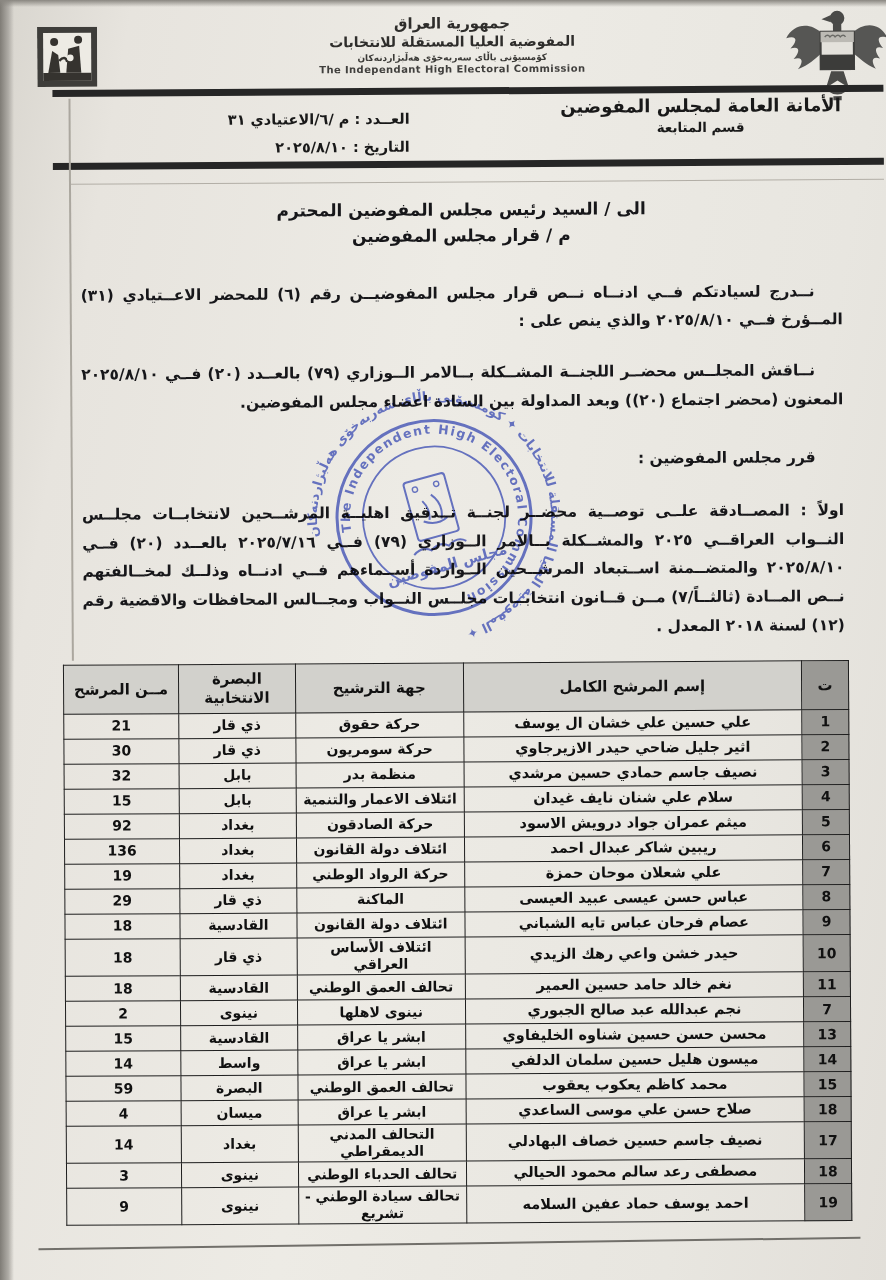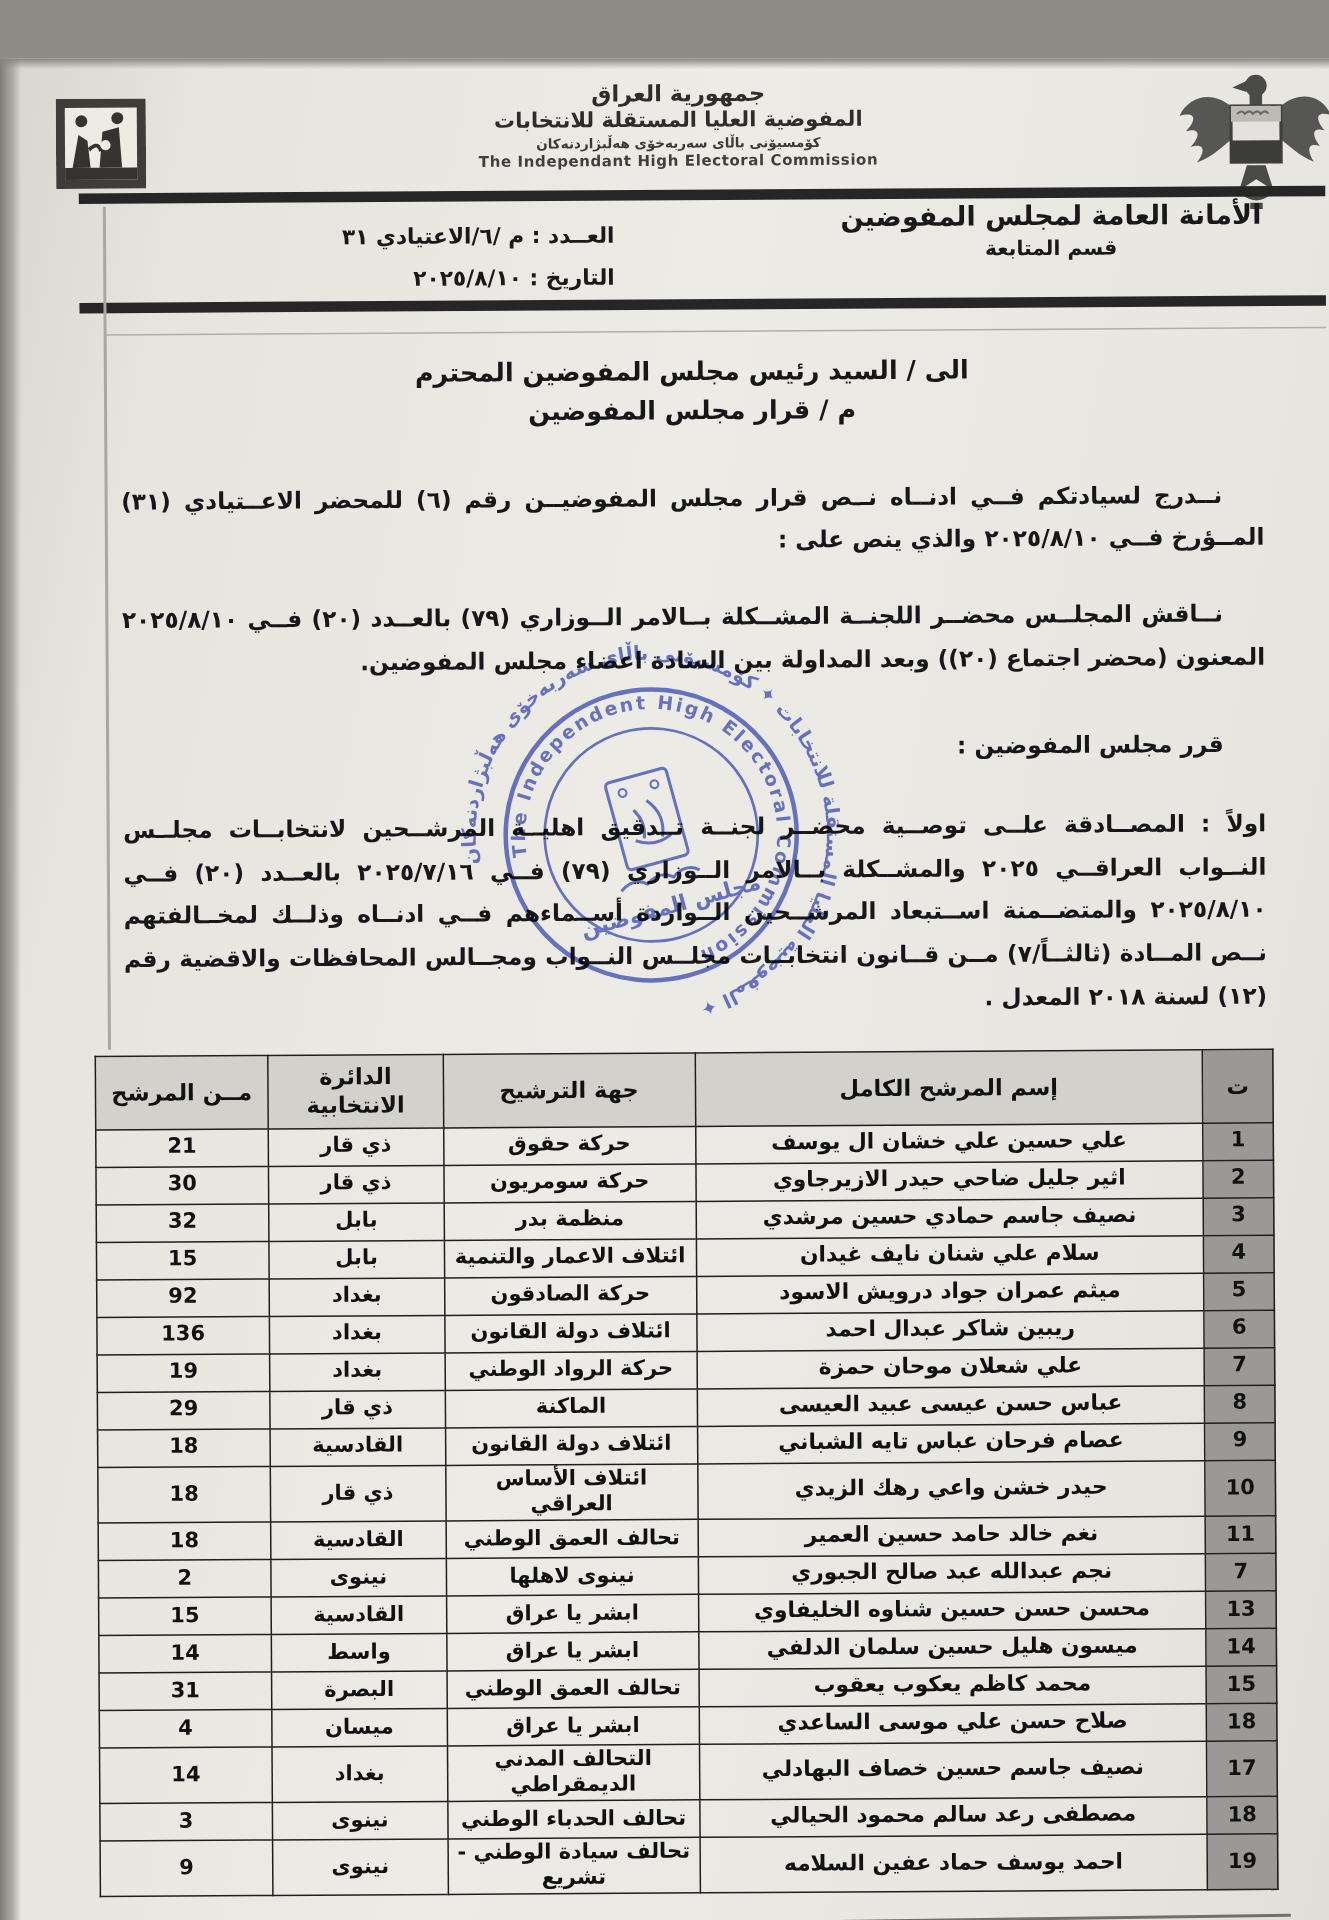--- a/index.html
+++ b/index.html
@@ -4,21 +4,20 @@
 <style>
   html,body{margin:0;padding:0;}
   body{
     width:886px;height:1280px;position:relative;overflow:hidden;
     background:#8f8c86;
     font-family:"DejaVu Sans",sans-serif;
   }
   .page{
     position:absolute;inset:0;
     background:linear-gradient(100deg,#d8d5ce 0%,#e7e4de 12%,#edebe5 45%,#e8e6e0 80%,#e2dfd9 100%);
-    margin-top:39px;
   }
   .edge-left{position:absolute;left:0;top:0;width:14px;height:100%;
     background:linear-gradient(90deg,#7f7c76,#aFaCa6 60%,rgba(175,172,166,0));}
   .edge-top{position:absolute;left:0;top:0;width:100%;height:7px;
     background:linear-gradient(180deg,#8a8781,rgba(138,135,129,0));}
   .tilt{position:absolute;inset:0;transform:rotate(-0.35deg);transform-origin:60% 40%;}
 
   
   .corner-logo{position:absolute;top:24px;left:40px;width:60px;height:60px;}
   .center-head{position:absolute;top:14px;left:300px;width:310px;text-align:center;
@@ -171,21 +170,21 @@
           <col style="width:339px">
           <col style="width:168px">
         <col style="width:117px">
           <col style="width:115px">
       </colgroup>
       <thead>
         <tr>
           <th class="idx">ت</th>
           <th>إسم المرشح الكامل</th>
           <th>جهة الترشيح</th>
-          <th>الدائرة الانتخابية</th>
+          <th>البصرة الانتخابية</th>
           <th>مــن المرشح</th>
         </tr>
       </thead>
       <tbody>
           <tr>
             <td class="idx">1</td>
             <td class="name">علي حسين علي خشان ال يوسف</td>
             <td class="ent">حركة حقوق</td>
             <td class="dist">ذي قار</td>
             <td class="ser">21</td>
@@ -279,21 +278,21 @@
             <td class="name">ميسون هليل حسين سلمان الدلفي</td>
             <td class="ent">ابشر يا عراق</td>
             <td class="dist">واسط</td>
             <td class="ser">14</td>
           </tr>
           <tr>
             <td class="idx">15</td>
             <td class="name">محمد كاظم يعكوب يعقوب</td>
             <td class="ent">تحالف العمق الوطني</td>
             <td class="dist">البصرة</td>
-            <td class="ser">31</td>
+            <td class="ser">59</td>
           </tr>
           <tr>
             <td class="idx">18</td>
             <td class="name">صلاح حسن علي موسى الساعدي</td>
             <td class="ent">ابشر يا عراق</td>
             <td class="dist">ميسان</td>
             <td class="ser">4</td>
           </tr>
           <tr>
             <td class="idx">17</td>

